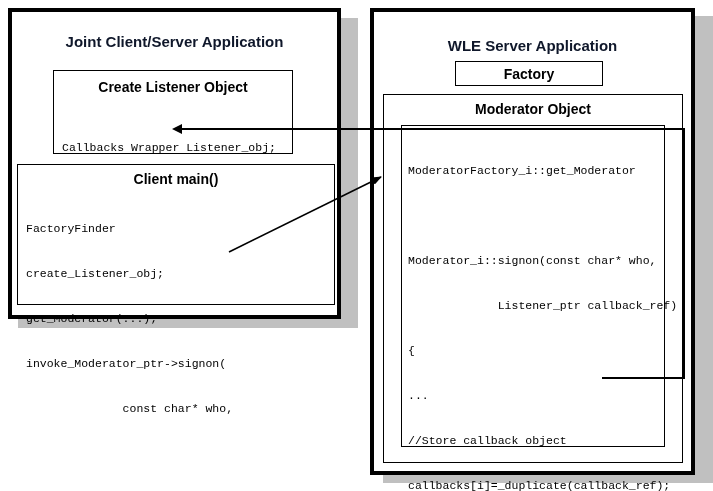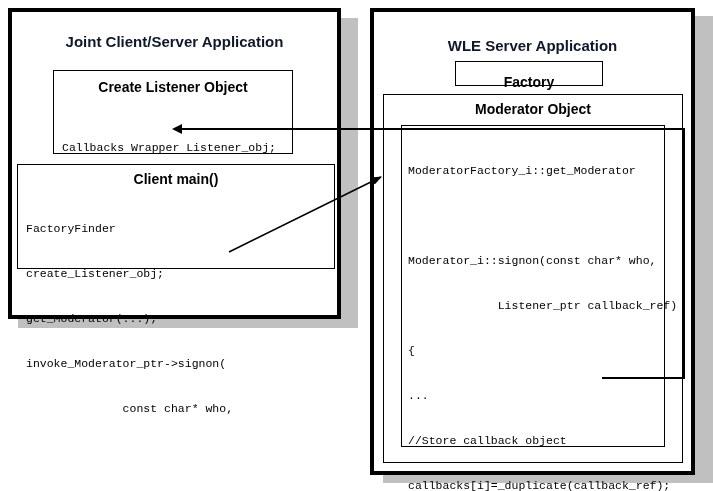--- a/index.html
+++ b/index.html
@@ -113,39 +113,39 @@
     <div class="panel-title" style="left:0; top:21px;">Joint Client/Server Application</div>
 
     <div class="box" style="left:41px; top:58px; width:240px; height:84px;padding-left:8px;">
       <div class="box-title" style="left:0; top:8px;">Create Listener Object</div>
       <div class="code" style="left:8px; top:39px;">
         <div class="code-line">Callbacks Wrapper Listener_obj;</div>
         <div class="code-line">Listener_i::post</div>
       </div>
     </div>
 
-    <div class="box" style="left:5px; top:152px; width:318px; height:105px;">
+    <div class="box" style="left:5px; top:152px; width:318px; height:141px;">
       <div class="box-title" style="left:0; top:6px;">Client main()</div>
       <div class="code" style="left:8px; top:26px;">
         <div class="code-line">FactoryFinder</div>
         <div class="code-line">create_Listener_obj;</div>
         <div class="code-line">get_Moderator(...);</div>
         <div class="code-line">invoke_Moderator_ptr-&gt;signon(</div>
         <div class="code-line">              const char* who,</div>
         
       </div>
     </div>
   </div>
 
   <div class="panel" style="left:370px; top:8px; width:325px; height:467px; z-index:2;">
 
     <div class="panel-title" style="left:0; top:25px;">WLE Server Application</div>
 
     <div class="box" style="left:81px; top:49px; width:148px; height:25px;">
-      <div class="box-title" style="left:0; top:12px;text-align:center;">Factory</div>
+      <div class="box-title" style="left:0; top:4px;text-align:center;">Factory</div>
     </div>
 
     <div class="box" style="left:9px; top:82px; width:300px; height:369px;">
       <div class="box-title" style="left:0; top:6px;">Moderator Object</div>
 
       <div class="box" style="left:17px; top:30px; width:264px; height:322px;">
         <div class="code" style="left:6px; top:7px;">
           <div class="code-line">ModeratorFactory_i::get_Moderator</div>
           <div class="code-line blank">&nbsp;</div>
           <div class="code-line">Moderator_i::signon(const char* who,</div>

